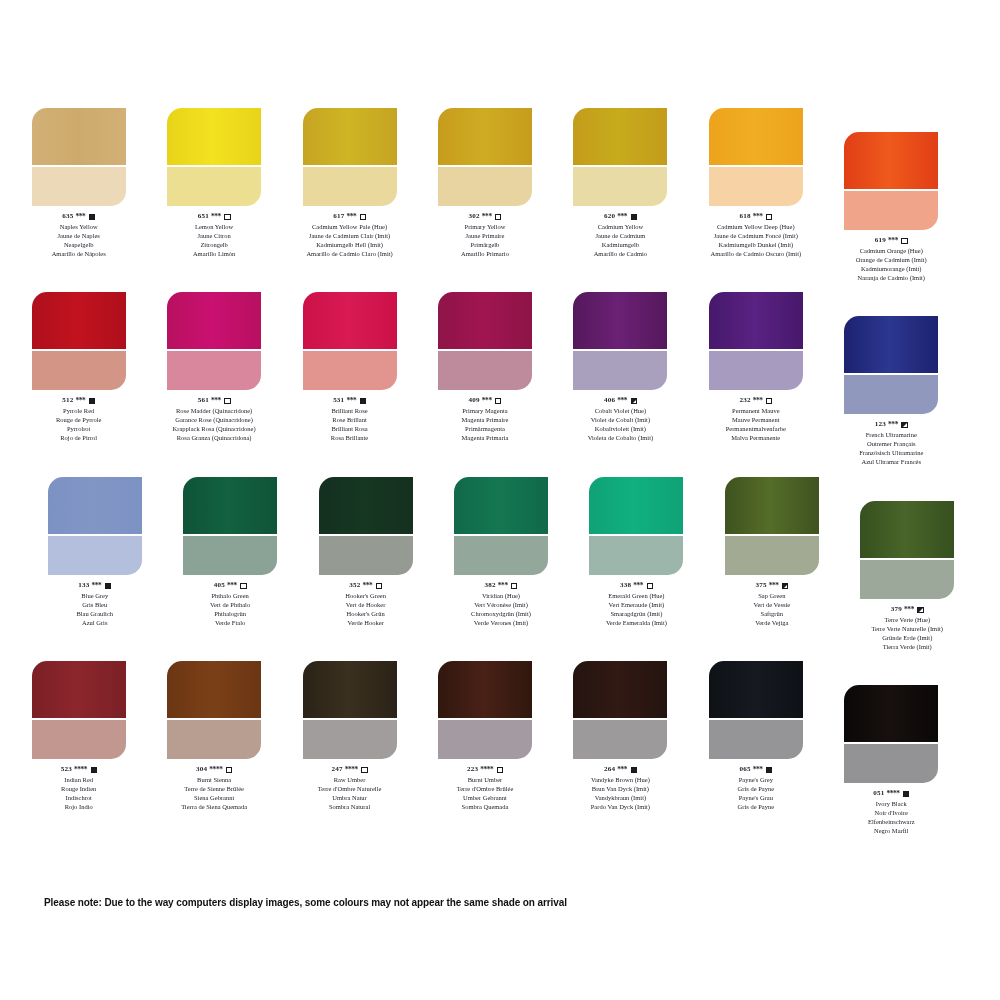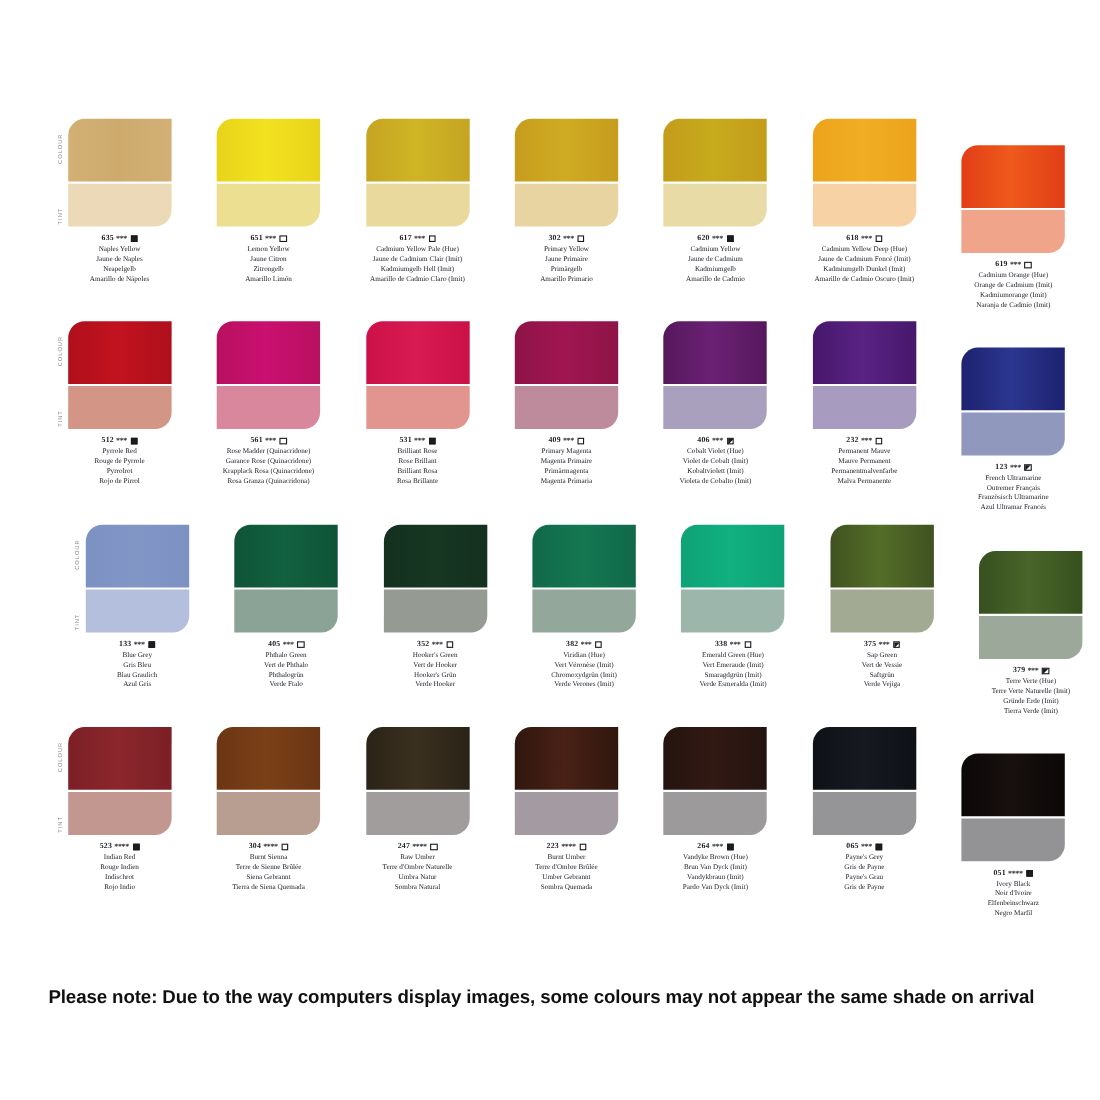--- a/index.html
+++ b/index.html
@@ -17,21 +17,21 @@
 
   .chart-grid {
     position: absolute;
     left: 0; top: 0;
     width: 1000px;
   }
 
   .swatch-row {
     position: relative;
     height: 184px;
-    padding-left: 50px;
+    padding-left: 20px;
   }
 
   
   .axis-labels {
     position: absolute;
     left: 52px;
     top: 0;
     width: 22px;
     height: 100px;
   }
@@ -126,21 +126,21 @@
 
   .names { font-size: 6.5px; }
   .names div { white-space: nowrap; }
 
   .footer-note {
     position: absolute;
     left: 44px;
     top: 897px;
     width: 920px;
     font-family: "Liberation Sans", sans-serif;
-    font-size: 17px;
+    font-size: 10px;
     font-weight: bold;
     color: #111111;
     letter-spacing: -0.1px;
   }
 </style>
 </head>
 <body>
 
 <div id="page">
   <div class="chart-grid" id="grid">

